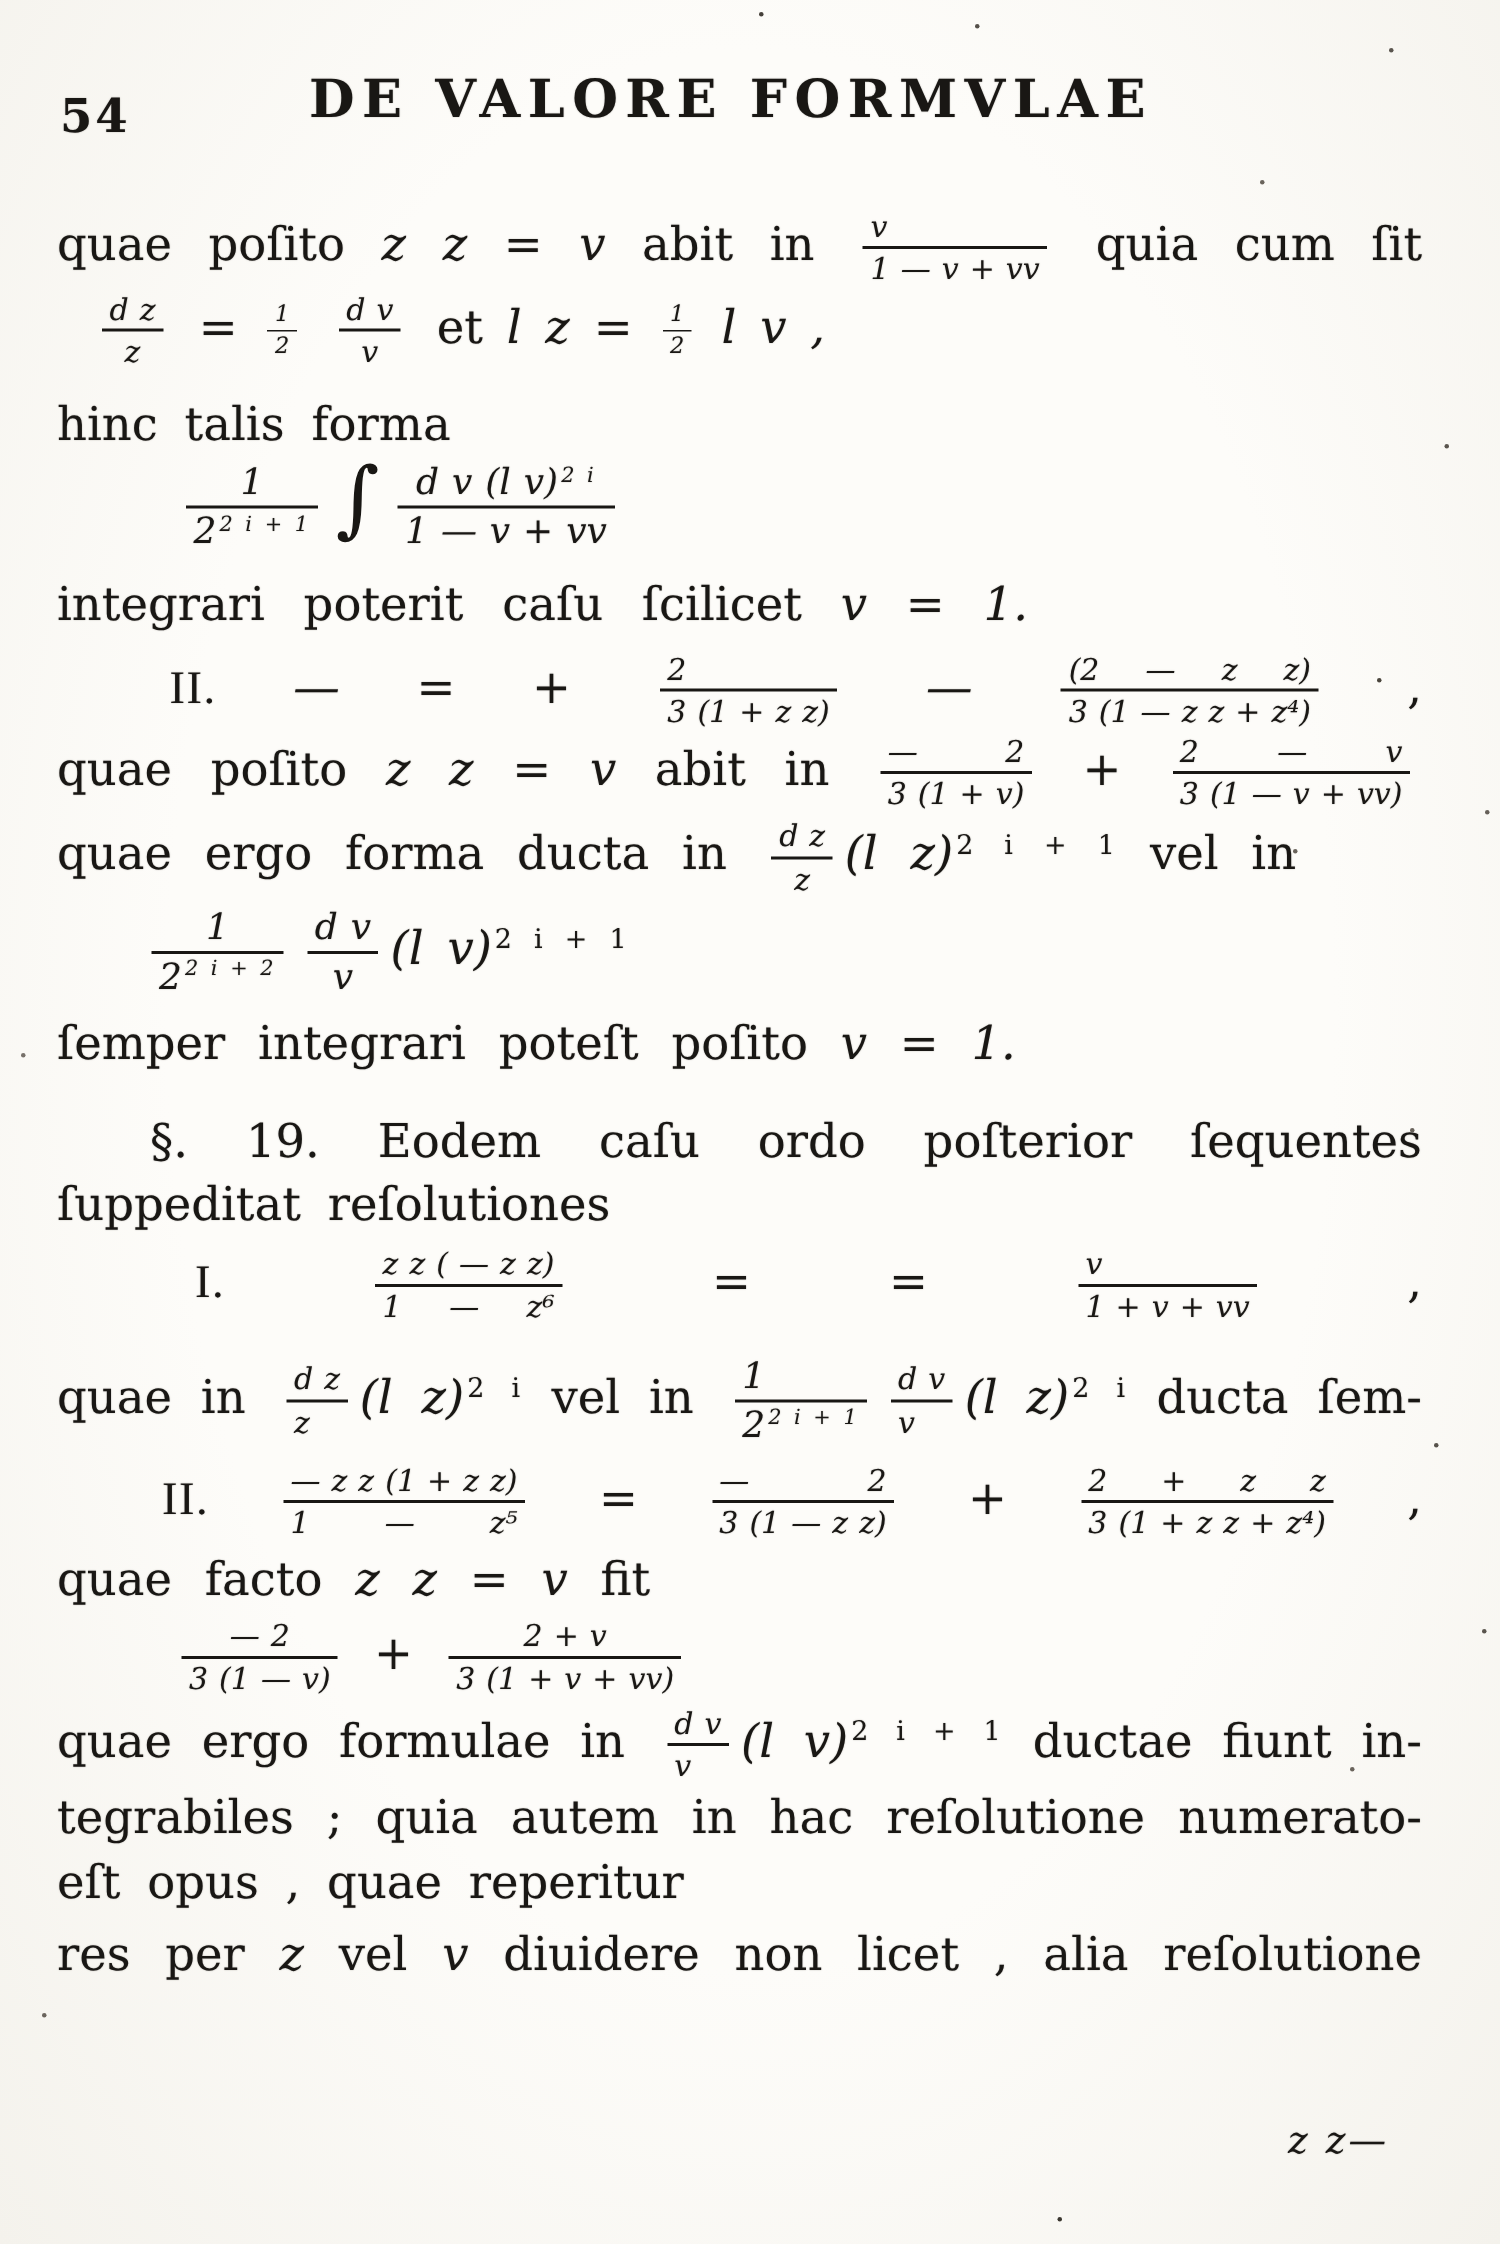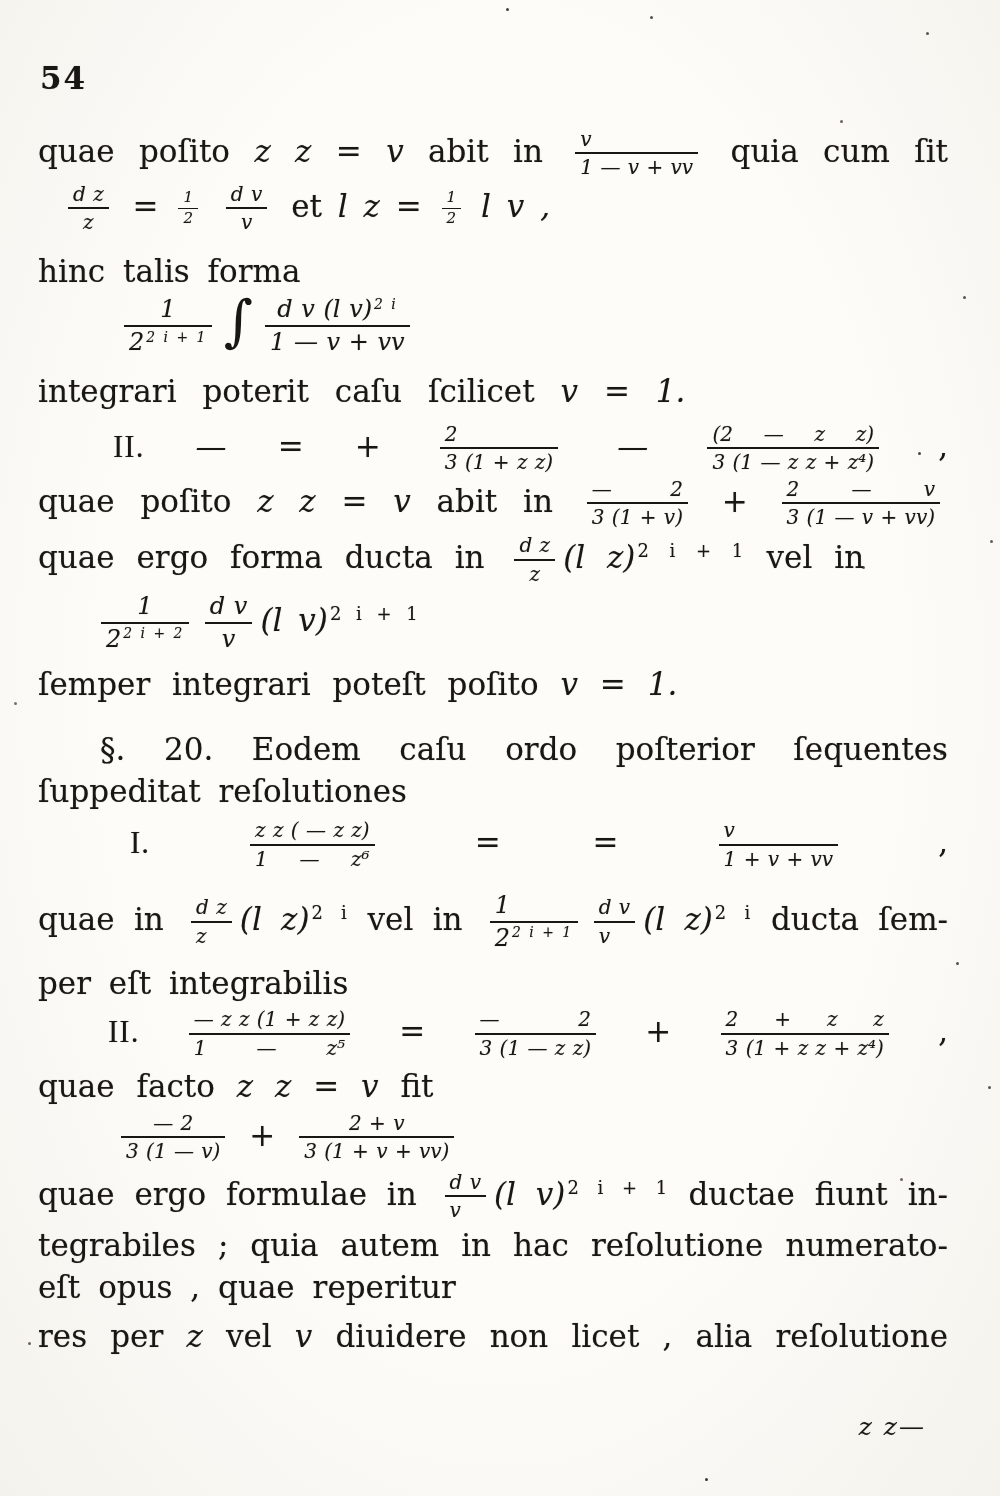--- a/index.html
+++ b/index.html
@@ -4,21 +4,21 @@
 <style>
   html,body{margin:0;padding:0;background:#e8e6e0;}
   .page{
     position:relative;width:1000px;height:1496px;overflow:hidden;
     background:radial-gradient(ellipse at 50% 45%, #fdfcf9 55%, #f4f2ec 100%);
     color:#191714;
     font-family:"DejaVu Serif","Liberation Serif",serif;
     text-shadow:0 0 1px rgba(25,20,15,0.35);
   }
   .inner{position:absolute;left:38px;right:52px;top:38px;}
-  .hdr{position:relative;height:66px;margin-bottom:24px;}
+  .hdr{position:relative;height:66px;margin-bottom:36px;}
   .pgnum{position:absolute;left:2px;top:22px;font-size:31px;font-weight:bold;letter-spacing:2px;}
   .title{position:absolute;left:168px;top:8px;font-size:35px;font-weight:bold;letter-spacing:5px;}
   .line{position:relative;font-size:31px;line-height:1.25;margin-bottom:10px;word-spacing:6px;white-space:nowrap;}
   .just{text-align:justify;text-align-last:justify;white-space:normal;}
   .mi{font-style:italic;}
   .lbl{letter-spacing:1px;font-family:Liberation Serif, serif;}
   .fr{display:inline-block;vertical-align:middle;text-align:center;font-style:italic;
       font-size:20px;line-height:1.12;margin:0 8px;word-spacing:1px;}
   .fr .nu{display:block;padding:0 5px 2px;}
   .fr .de{display:block;border-top:2.5px solid #191714;padding:2px 5px 0;}
@@ -44,20 +44,21 @@
 </head>
 <body>
 
 <div class="page">
   <div class="speckles"></div>
 
   <div class="inner">
 
     <div class="hdr">
       <span class="pgnum">54</span>
+      <span class="title">DE VALORE FORMVLAE</span>
     </div>
 
     <div class="line just mb4">
       <span>quae poſito</span>
       <span class="mi">z z = v</span>
       <span>abit in</span>
       <span class="fr"><span class="nu">v</span><span class="de">1 — v + vv</span></span>
       <span>quia cum ſit</span>
     </div>
 
@@ -113,21 +114,21 @@
     <div class="line ind55 mb12">
       <span class="fr big"><span class="nu">1</span><span class="de"><span>2</span><span class="sup">2 i + 2</span></span></span><span class="fr big"><span class="nu">d v</span><span class="de">v</span></span><span class="mi">(l v)</span><span class="sup">2 i + 1</span>
     </div>
 
     <div class="line ws12 mb26">
       <span>ſemper integrari poteſt poſito</span>
       <span class="mi">v = 1.</span>
     </div>
 
     <div class="line just pl62 mb4">
-      <span>§. 20. Eodem caſu ordo poſterior ſequentes</span>
+      <span>§. 19. Eodem caſu ordo poſterior ſequentes</span>
     </div>
 
     <div class="line ws8 mb8">
       <span>ſuppeditat reſolutiones</span>
     </div>
 
     <div class="line just pl92 mb22">
       <span class="lbl">I.</span>
       <span class="fr"><span class="nu">z z ( — z z)</span><span class="de">1 — z⁶</span></span>
       <span class="mi">=</span>
@@ -137,23 +138,20 @@
     </div>
 
     <div class="line just mb12">
       <span>quae in</span>
       <span class="fr"><span class="nu">d z</span><span class="de">z</span></span><span class="mi">(l z)</span><span class="sup">2 i</span>
       <span>vel in</span>
       <span class="fr big"><span class="nu">1</span><span class="de"><span>2</span><span class="sup">2 i + 1</span></span></span><span class="fr"><span class="nu">d v</span><span class="de">v</span></span><span class="mi">(l z)</span><span class="sup">2 i</span>
       <span>ducta ſem-</span>
     </div>
 
-    <div class="line ws8 mb6">
-      <span>per eſt integrabilis</span>
-    </div>
 
     <div class="line just pl70 mb8">
       <span class="lbl">II.</span>
       <span class="fr"><span class="nu">— z z (1 + z z)</span><span class="de">1 — z⁵</span></span>
       <span class="mi">=</span>
       <span class="fr"><span class="nu">— 2</span><span class="de">3 (1 — z z)</span></span>
       <span class="mi">+</span>
       <span class="fr"><span class="nu">2 + z z</span><span class="de">3 (1 + z z + z⁴)</span></span>
       <span>,</span>
     </div>

